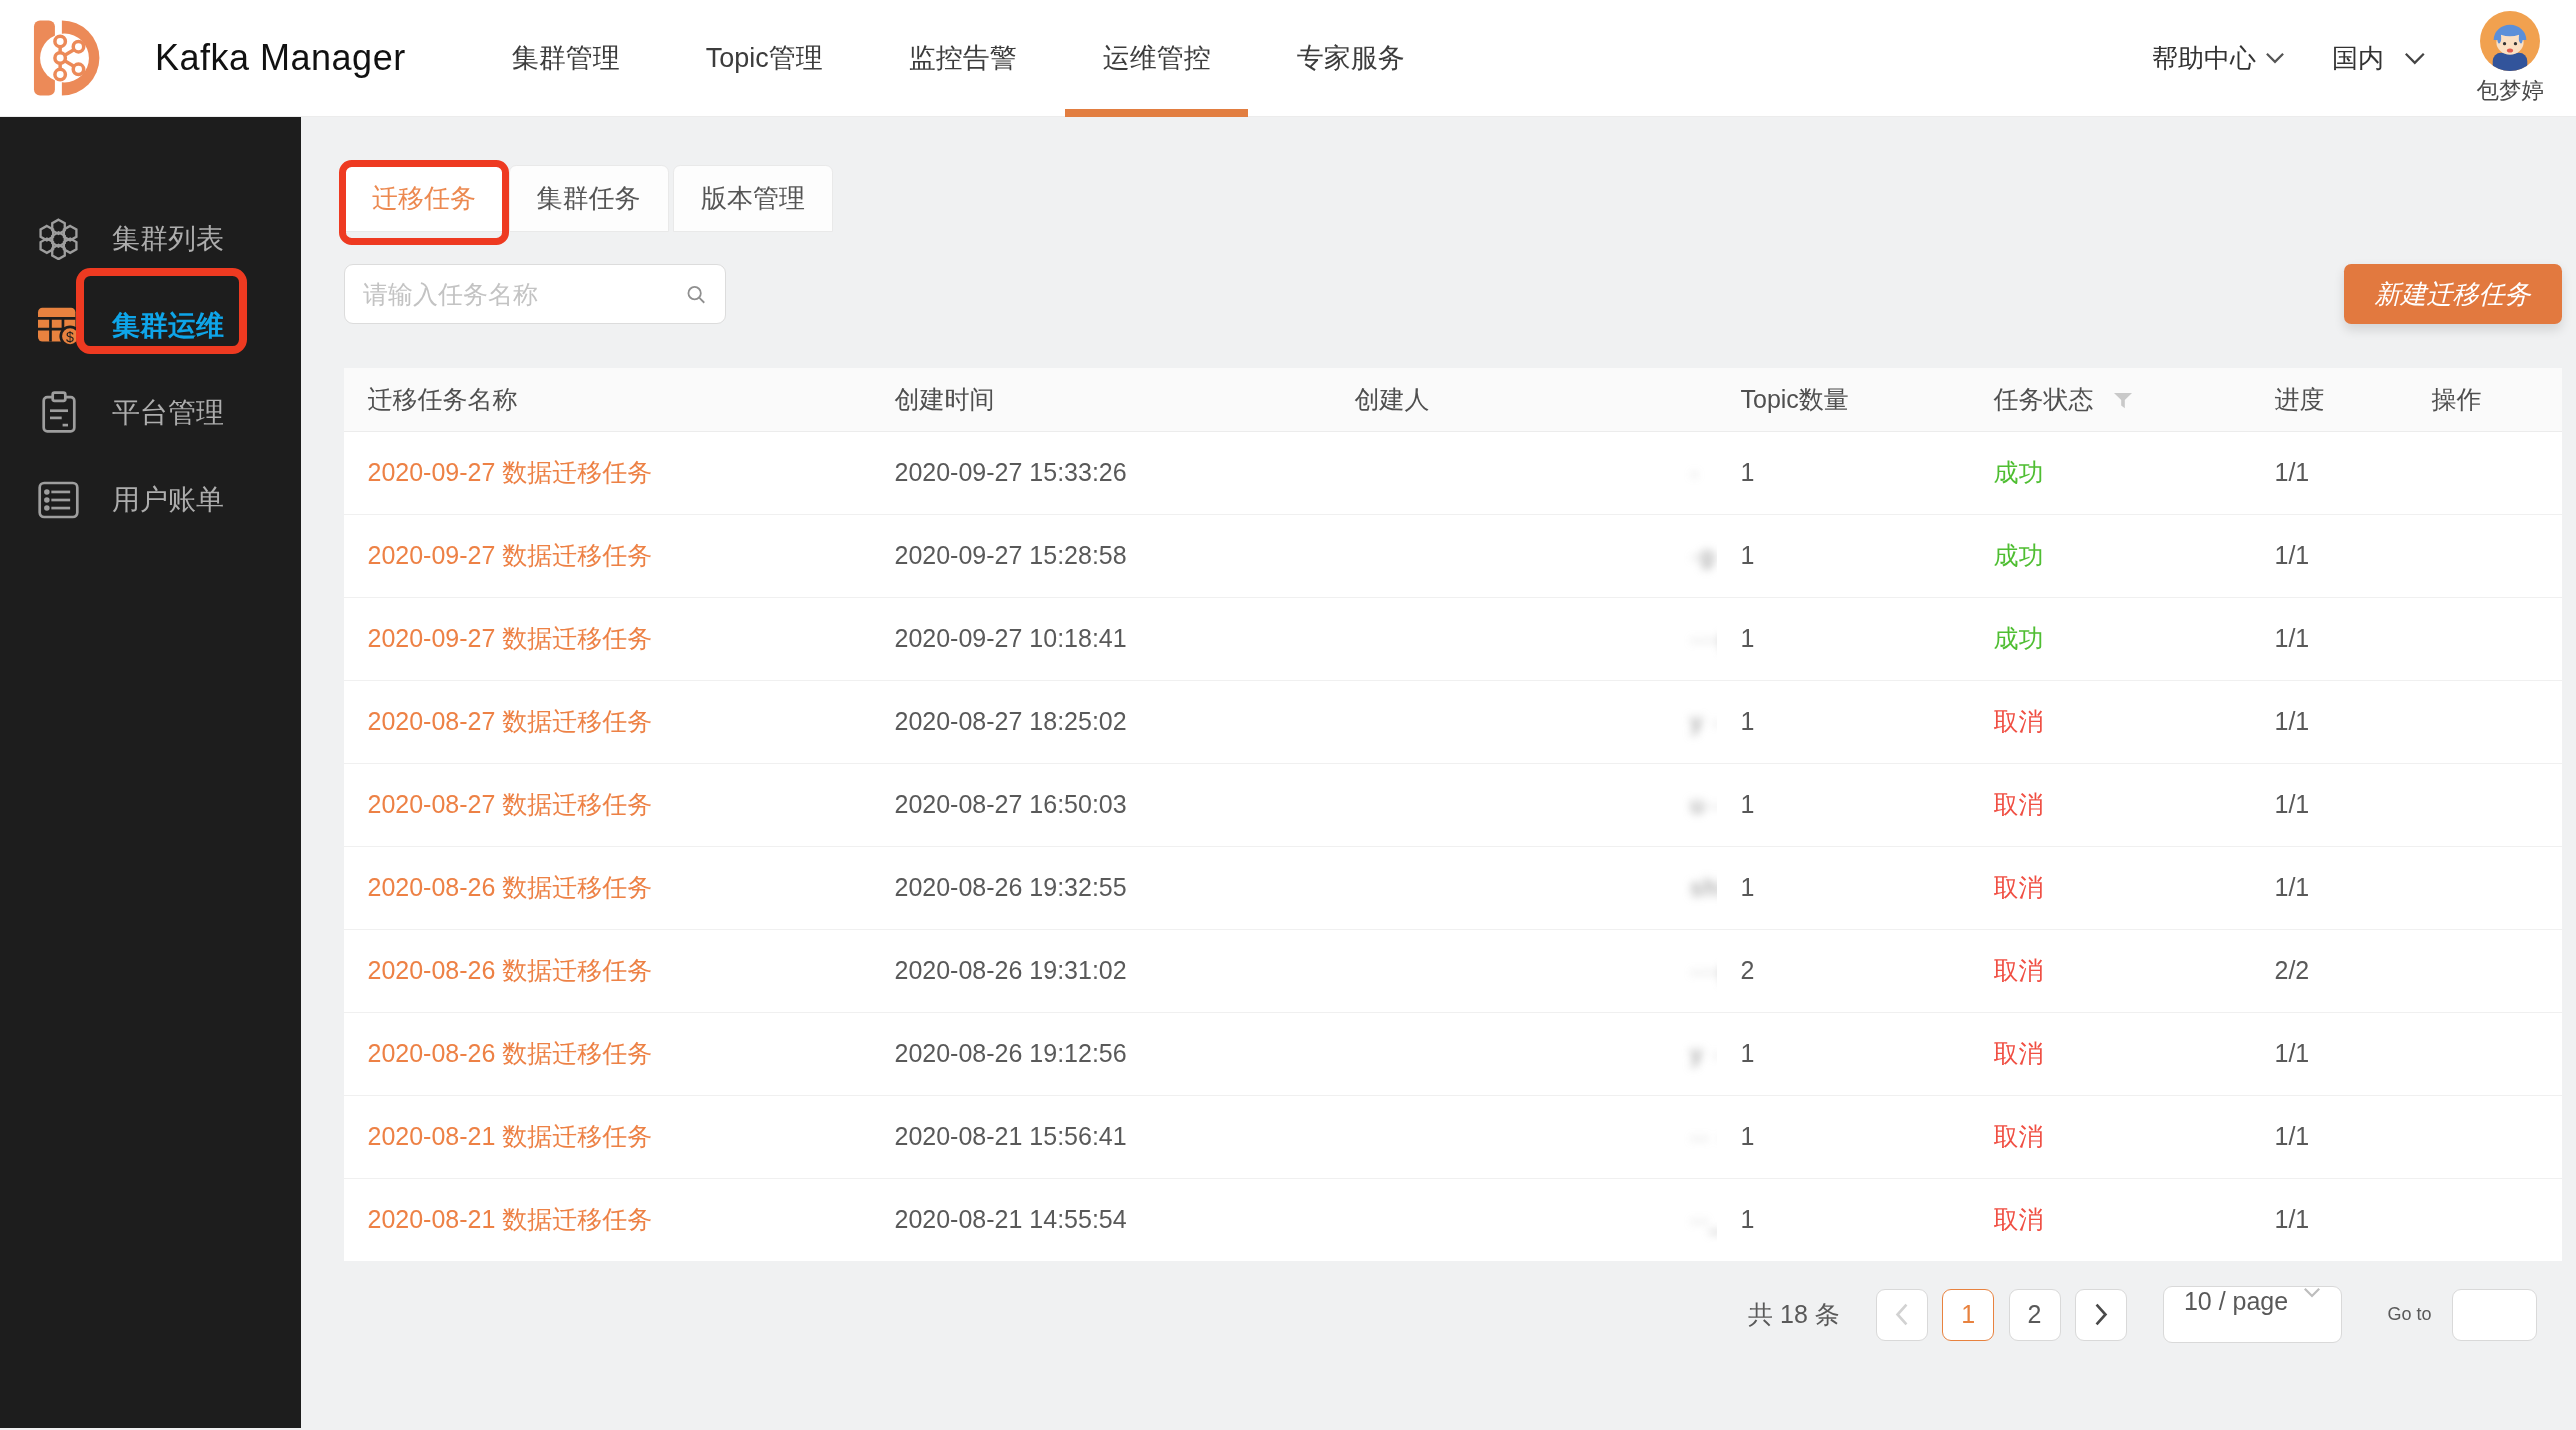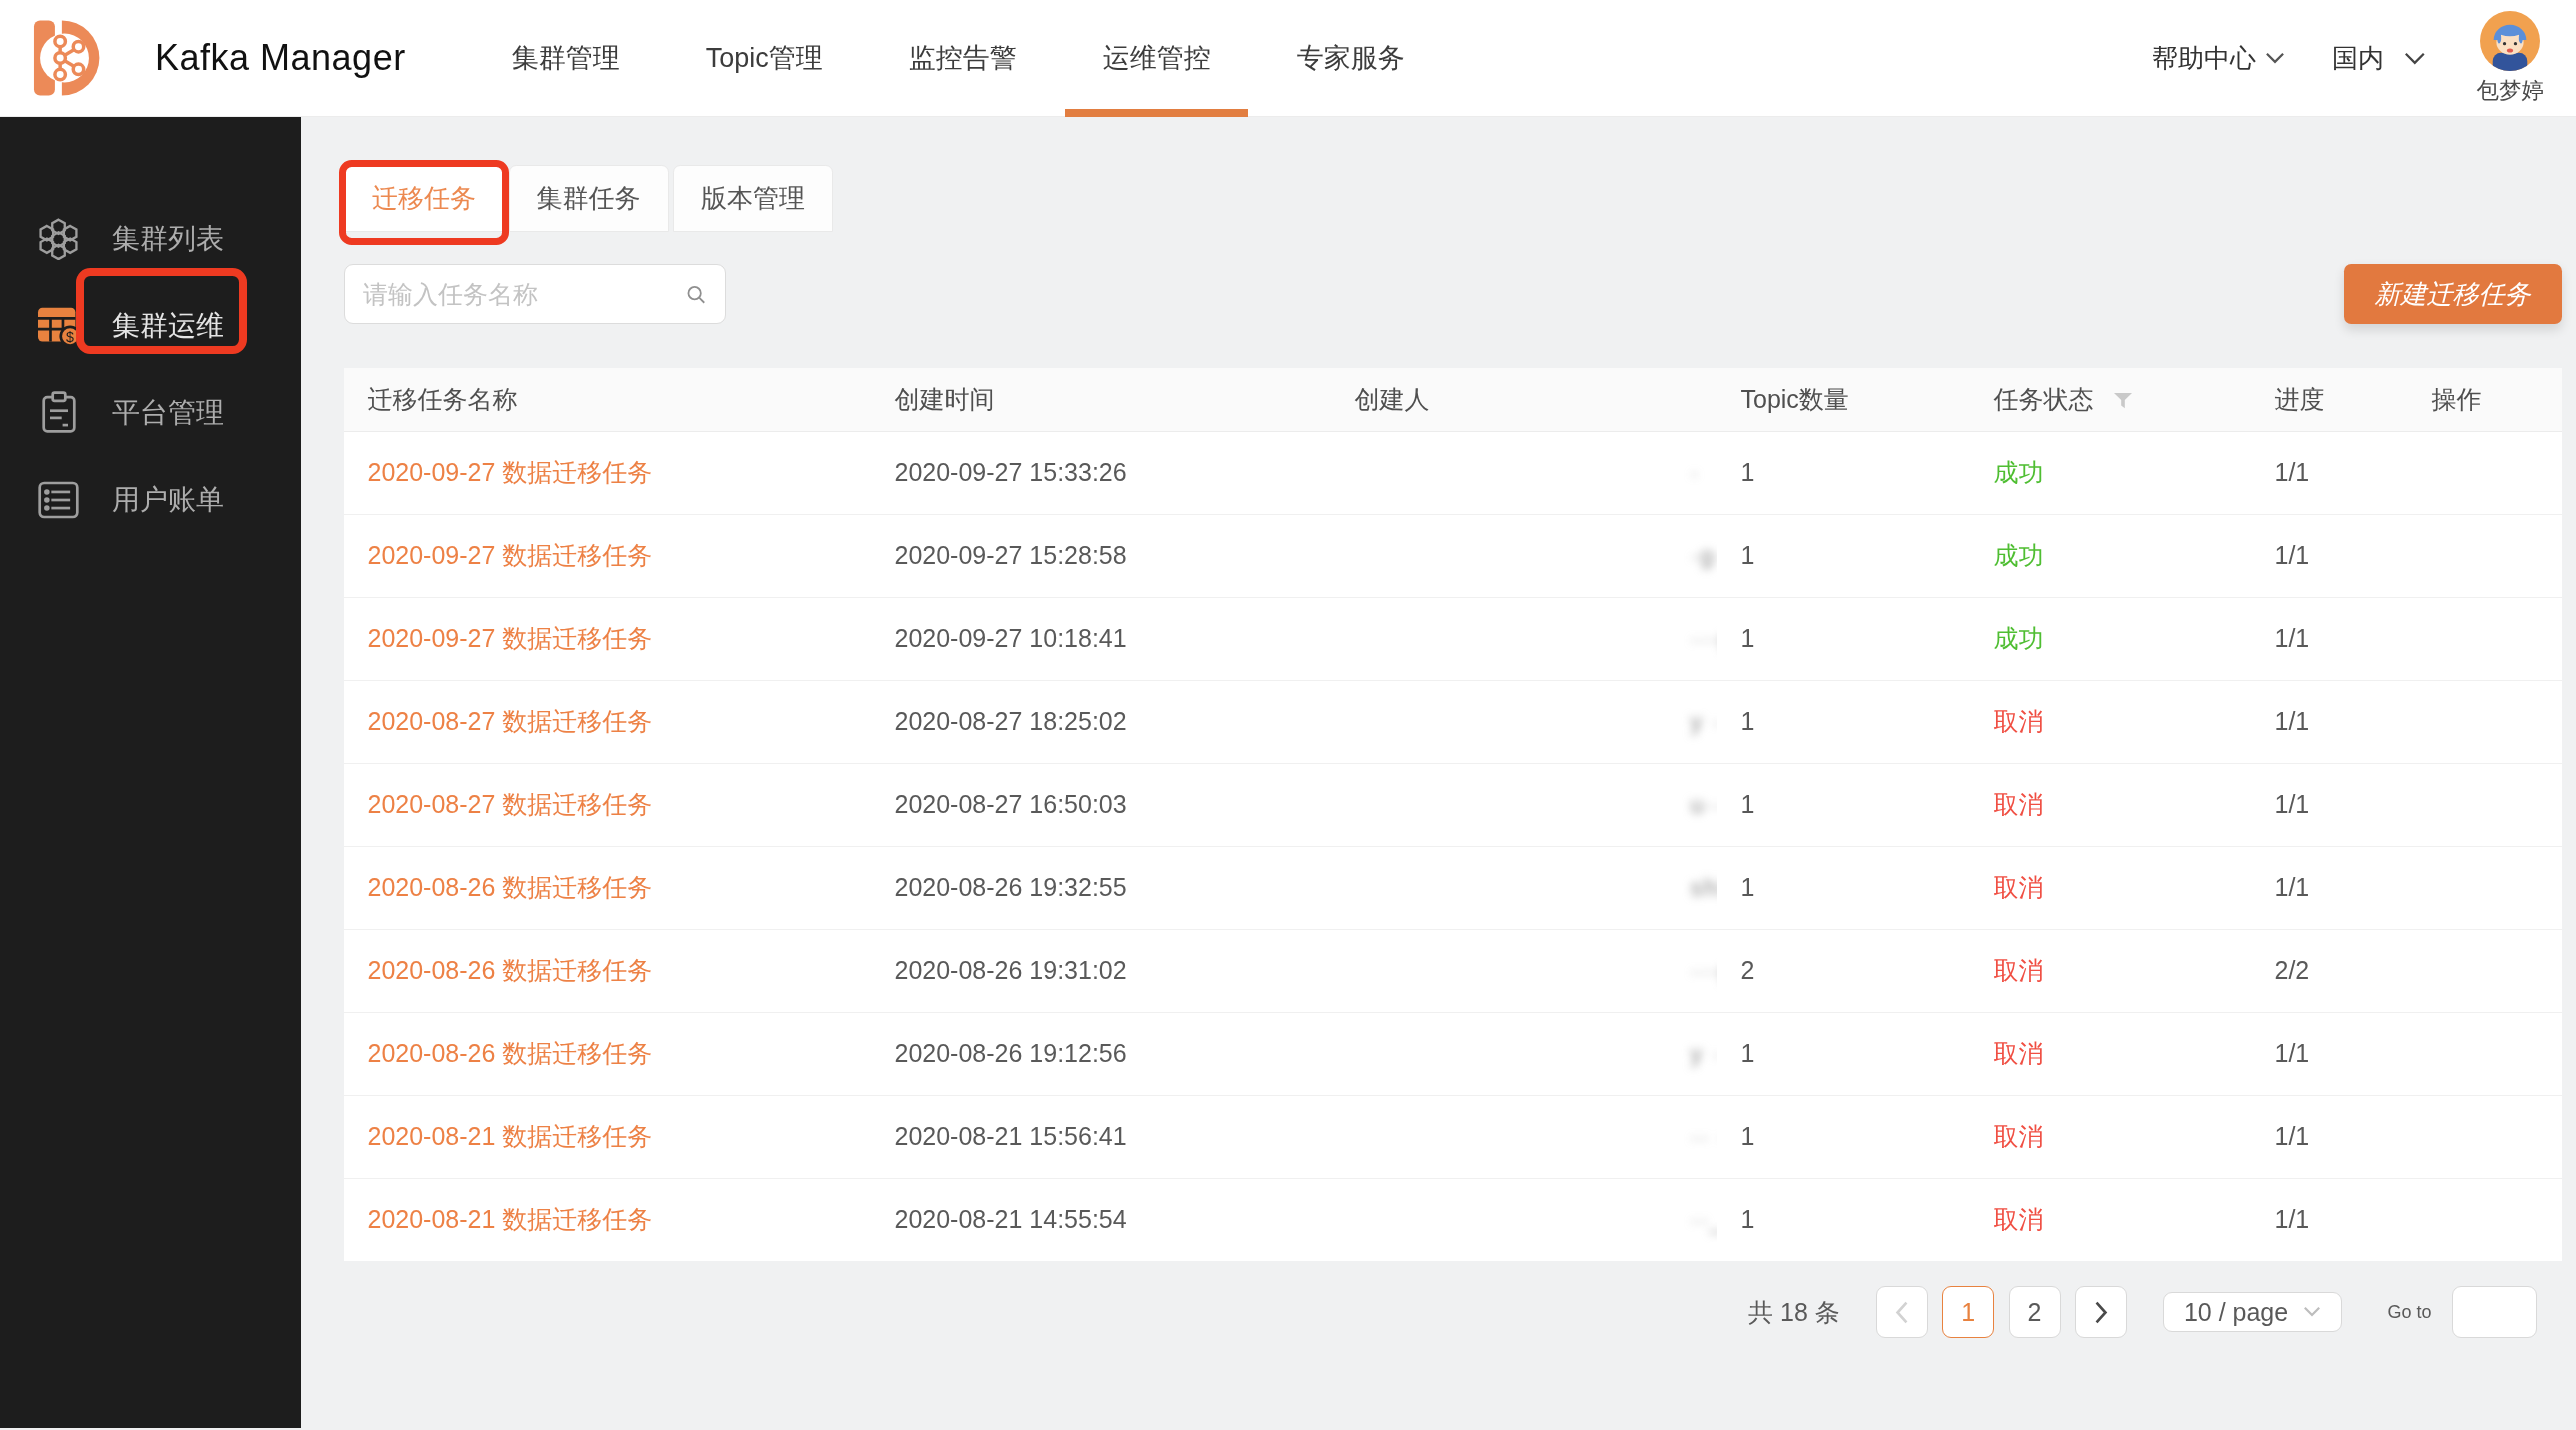--- a/index.html
+++ b/index.html
@@ -25,21 +25,21 @@
   .user-block { margin-left:51px; display:flex; flex-direction:column; align-items:center; cursor:pointer; }
   .user-block svg { width:60px; height:60px; }
   .user-name { margin-top:4.5px; font-size:22.5px; color:#4a4a4a; }
 
   
   .body-row { display:flex; height:1311px; }
   .sidebar { position:relative; width:301px; background:#1d1d1d; padding-top:78px; flex:none; }
   .side-item { height:87px; display:flex; align-items:center; padding-left:36px; cursor:pointer; }
   .side-item .icon { width:45px; display:flex; justify-content:center; }
   .side-item .label { margin-left:31px; font-size:28px; color:#adadad; }
-  .side-item.active .label { color:#e5e5e5; }
+  .side-item.active .label { color:#0ea5e9;font-weight:bold; }
   .sidebar-annotation { position:absolute; left:76px; top:151px; width:171px; height:86px;
     border:8px solid #ee3a21; border-radius:14.4px; pointer-events:none; }
 
   .content { flex:1; padding:0 14.4px 0 43px; }
 
   
   .tabs { display:flex; margin-top:48px; }
   .tab { position:relative; height:67px; margin-right:4.5px; padding:0 27px; min-width:144px;
     display:flex; align-items:center; justify-content:center; font-size:26px; color:#555;
     background:#fdfdfd; border:1.8px solid #e9e9e9; border-radius:7.2px 7.2px 0 0; cursor:pointer; }
@@ -73,22 +73,22 @@
     font-size:23.5px; letter-spacing:1.8px; }
 
   
   .pagination { margin-top:25px; margin-right:25px; display:flex; justify-content:flex-end;
     align-items:center; }
   .pg-total { font-size:25px; color:#595959; margin-right:21.6px; }
   .pg-btn { width:52px; height:52px; margin-left:14.4px; background:#fff; border:1.8px solid #d9d9d9;
     border-radius:9px; display:flex; align-items:center; justify-content:center;
     font-size:25px; color:#595959; cursor:pointer; font-family:inherit; }
   .pg-btn.current { border-color:#e8823f; color:#e8823f; }
-  .pg-size { height:40px; margin-left:36px; padding:0 20px; background:#fff; border:1.8px solid #d9d9d9;
-    border-radius:9px; display:flex; align-items:center; font-size:25px; color:#595959; cursor:pointer; }
+  .pg-size { height:57px; margin-left:36px; padding:0 20px; background:#fff; border:1.8px solid #d9d9d9;
+    border-radius:9px; display:flex; align-items:flex-start; font-size:25px; color:#595959; cursor:pointer; }
   .pg-size svg { margin-left:14.4px; }
   .pg-goto-label { margin-left:46px; font-size:18px; color:#595959; }
   .pg-goto-input { width:85px; height:52px; margin-left:20px; background:#fff; border:1.8px solid #d9d9d9;
     border-radius:9px; outline:none; font-size:25px; text-align:center; color:#333; }
 </style>
 </head>
 <body>
 
 <header class="topbar">
   <div class="brand">

